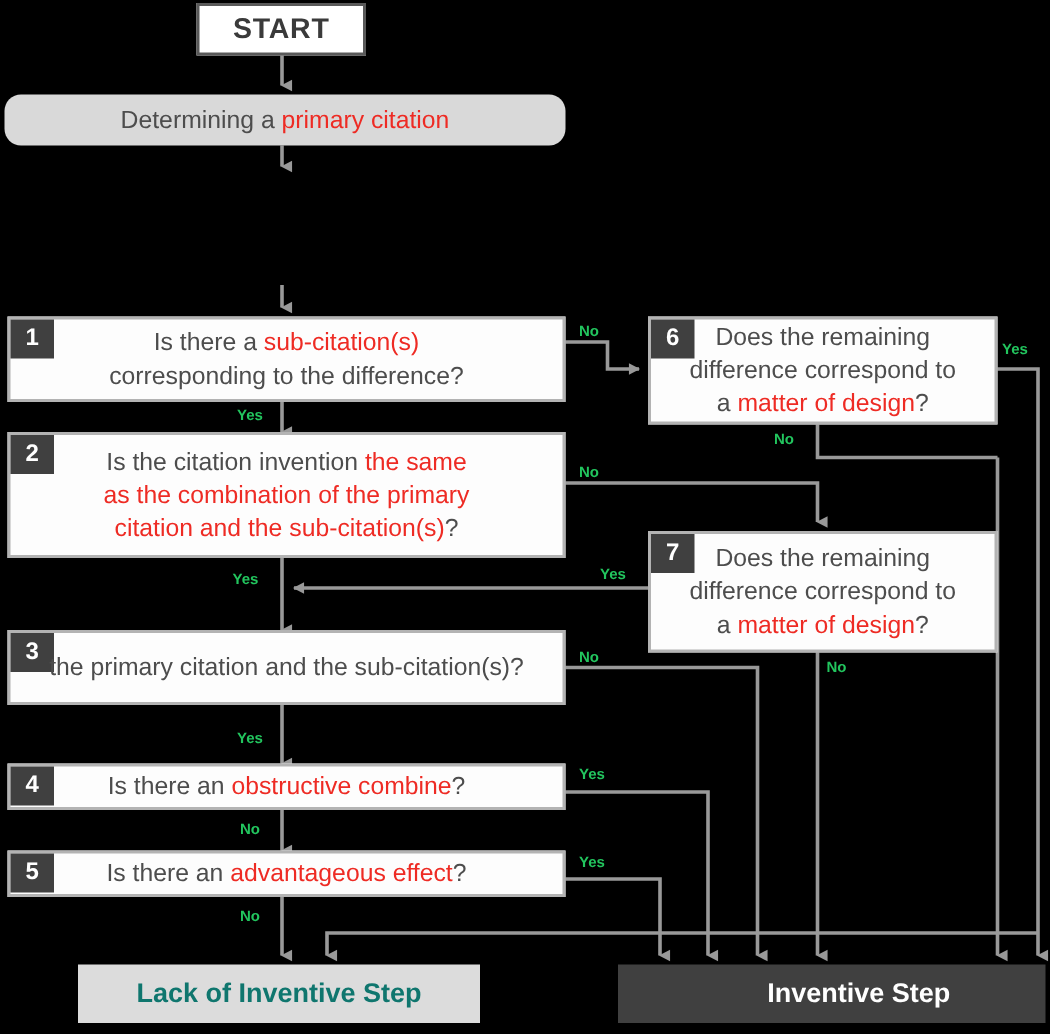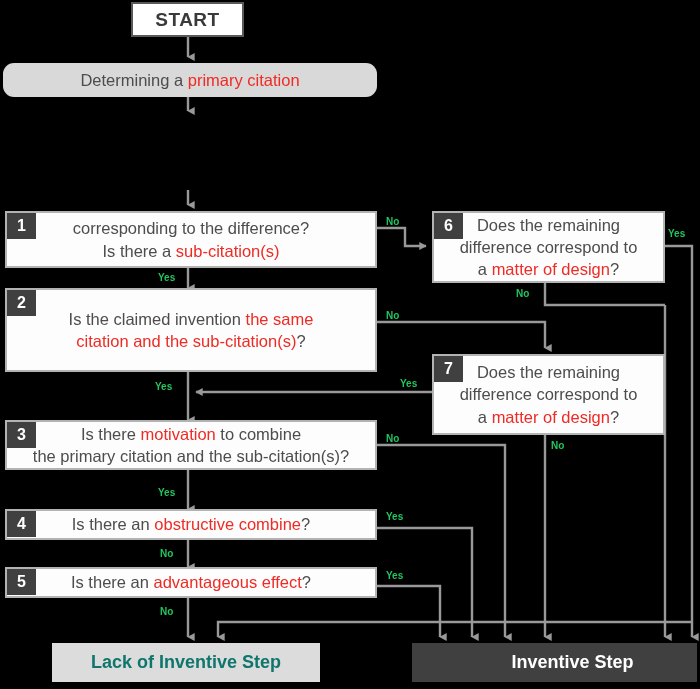--- a/index.html
+++ b/index.html
@@ -127,41 +127,41 @@
     <div>
       <span>Determining a </span><span class="hl">primary citation</span><span></span>
     </div>
   </div>
 
 
   <div class="node dec" style="left:5px;top:211px;width:372px;height:57px;">
     <div class="num">1</div>
     <div class="qtext">
       <div>
+        <div><span>Is there a </span><span class="hl">sub-citation(s)</span><span></span></div>
         <div>corresponding to the difference?</div>
-        <div><span>Is there a </span><span class="hl">sub-citation(s)</span><span></span></div>
       </div>
     </div>
   </div>
 
   <div class="node dec" style="left:5px;top:288px;width:372px;height:84px;">
     <div class="num">2</div>
     <div class="qtext">
       <div>
-        <div><span>Is the claimed invention </span><span class="hl">the same</span></div>
+        <div><span>Is the citation invention </span><span class="hl">the same</span></div>
+        <div class="hl">as the combination of the primary</div>
         <div><span class="hl">citation and the sub-citation(s)</span><span>?</span></div>
       </div>
     </div>
   </div>
 
   <div class="node dec" style="left:5px;top:420px;width:372px;height:50px;">
     <div class="num">3</div>
     <div class="qtext">
       <div>
-        <div><span>Is there </span><span class="hl">motivation</span><span> to combine</span></div>
         <div>the primary citation and the sub-citation(s)?</div>
       </div>
     </div>
   </div>
 
   <div class="node dec" style="left:5px;top:509px;width:372px;height:31px;">
     <div class="num">4</div>
     <div class="qtext">
       <div><span>Is there an </span><span class="hl">obstructive combine</span><span>?</span></div>
     </div>

